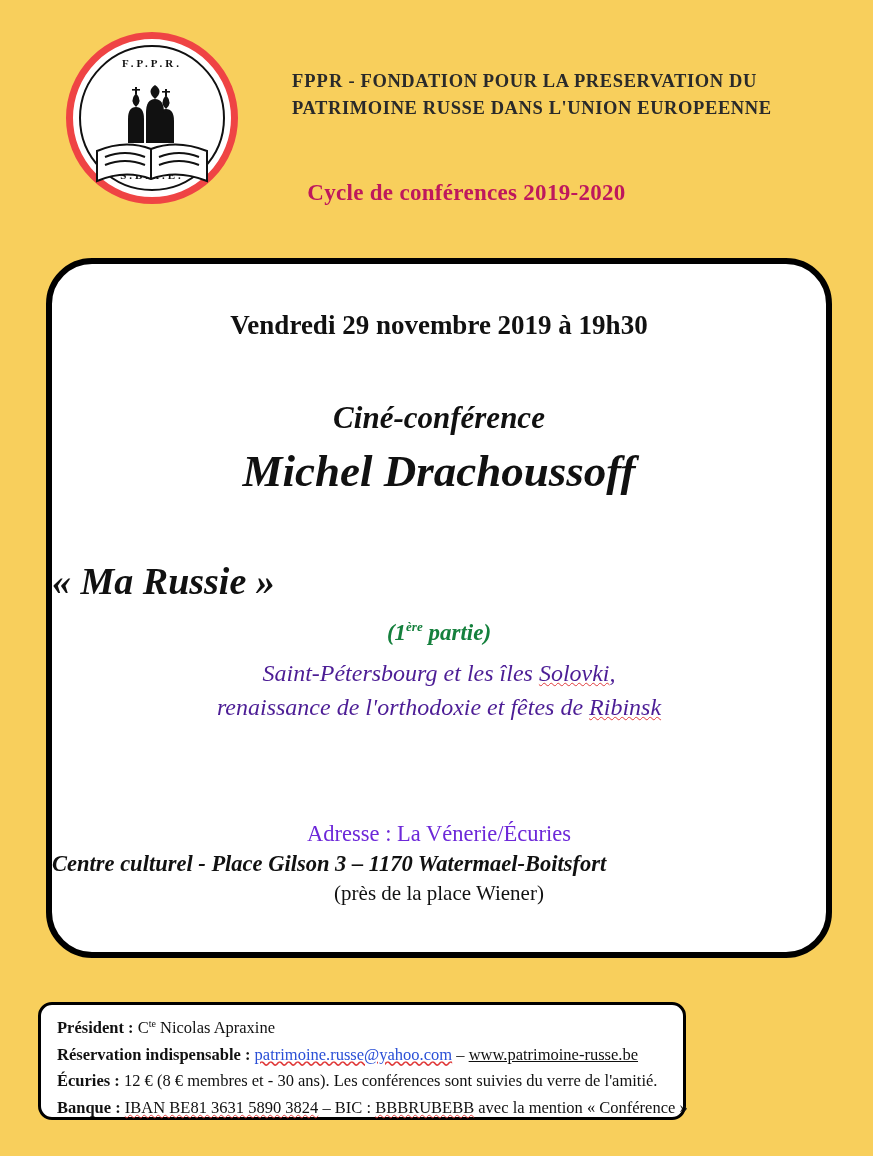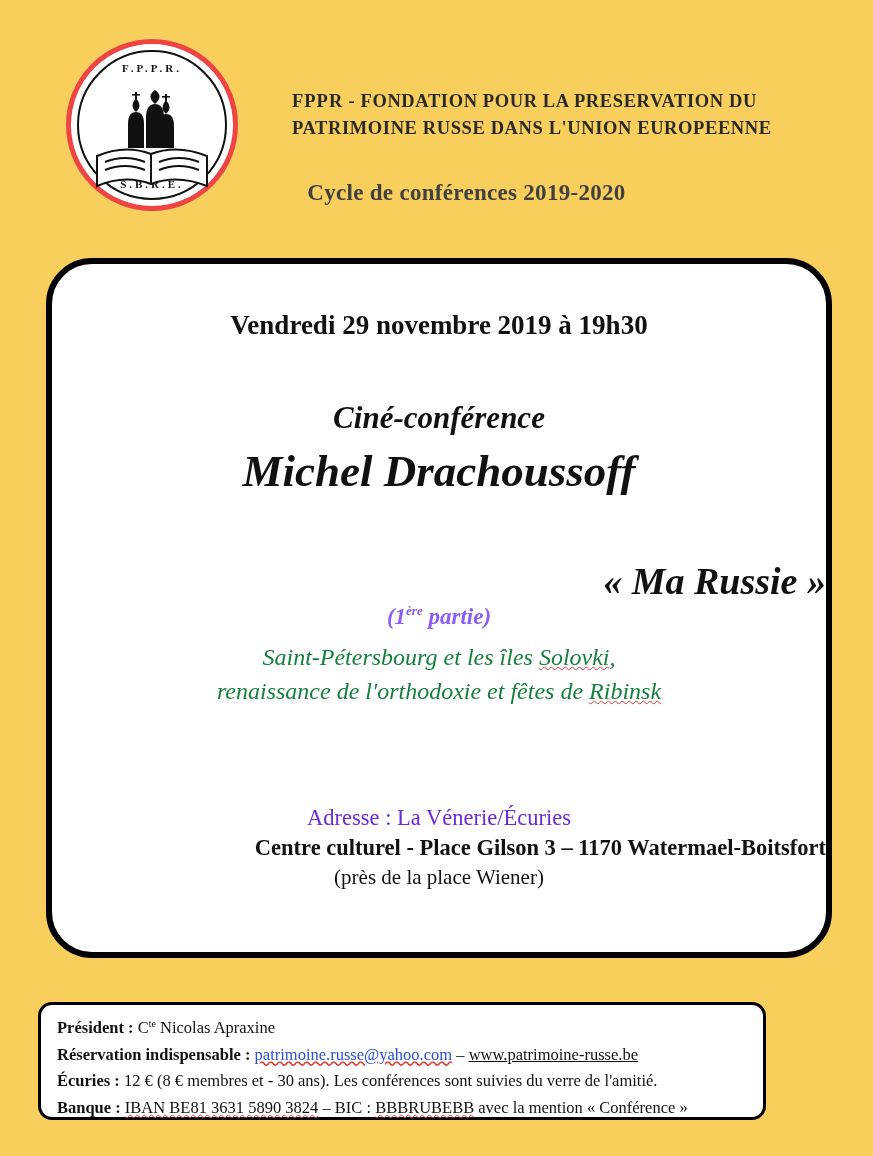--- a/index.html
+++ b/index.html
@@ -16,26 +16,26 @@
   }
 
   
   .header {
     position: relative;
     height: 235px;
   }
   .logo {
     position: absolute;
     left: 66px;
-    top: 39px;
+    top: 32px;
     width: 172px;
     height: 172px;
     border-radius: 50%;
     background: #ffffff;
-    border: 5px solid #ef4444;
+    border: 7px solid #ef4444;
     box-sizing: border-box;
   }
   .logo-inner {
     position: absolute;
     left: 6px;
     top: 6px;
     right: 6px;
     bottom: 6px;
     border-radius: 50%;
     border: 2px solid #111;
@@ -81,36 +81,35 @@
     position: absolute;
     left: 292px;
     top: 68px;
     width: 540px;
     font-family: "Liberation Serif", serif;
     font-weight: bold;
     font-size: 18.5px;
     letter-spacing: 0.6px;
     color: #2a2a2a;
     line-height: 1.45;
-    margin-top: 20px;
   }
   .org-title .abbr {
     letter-spacing: 1px;
   }
   .cycle-title {
     position: absolute;
     left: 0;
     top: 180px;
     width: 873px;
     text-align: center;
     padding-left: 60px;
     box-sizing: border-box;
     font-weight: bold;
     font-size: 23px;
-    color: #404040;
+    color: #be185d;
     letter-spacing: 0.3px;
   }
 
   
   .card {
     position: absolute;
     left: 46px;
     top: 258px;
     width: 786px;
     height: 700px;
@@ -144,77 +143,78 @@
   }
   .speaker {
     text-align: center;
     font-style: italic;
     font-weight: bold;
     font-size: 45px;
     margin-top: 9px;
     color: #111;
   }
   .talk-title {
-    text-align: right;
+    text-align: left;
     font-style: italic;
     font-weight: bold;
     font-size: 38px;
     margin-top: 62px;
     color: #111;
   }
   .talk-part {
     text-align: center;
     font-style: italic;
     font-weight: bold;
     font-size: 23px;
-    margin-top: 0;
-    color: #8b5cf6;
+    margin-top: 16px;
+    color: #15803d;
   }
   .talk-part sup { font-size: 13px; }
   .talk-sub {
     text-align: center;
     font-style: italic;
     font-size: 24px;
     margin-top: 10px;
     line-height: 1.45;
-    color: #15803d;
+    color: #4c1d95;
   }
   .squiggle {
     text-decoration: underline;
     text-decoration-color: #e03a3a;
     text-decoration-style: wavy;
     text-decoration-thickness: 1px;
   }
   .address {
     text-align: center;
     font-weight: normal;
     font-size: 22.5px;
     margin-top: 96px;
     color: #6d28d9;
   }
   .address2 {
-    text-align: right;
+    text-align: left;
     font-weight: bold;
     font-size: 22.5px;
     margin-top: 4px;
     color: #111;
+    font-style: italic;
   }
   .address3 {
     text-align: center;
     font-size: 21px;
     margin-top: 4px;
     color: #111;
   }
 
   
   .footer {
     position: absolute;
     left: 38px;
     top: 1002px;
-    width: 728px;
+    width: 648px;
     height: 118px;
     background: #ffffff;
     border: 3px solid #000000;
     border-radius: 14px;
     box-sizing: border-box;
     padding: 10px 16px 0 16px;
   }
   .footer-line {
     font-size: 16.5px;
     color: #111;

